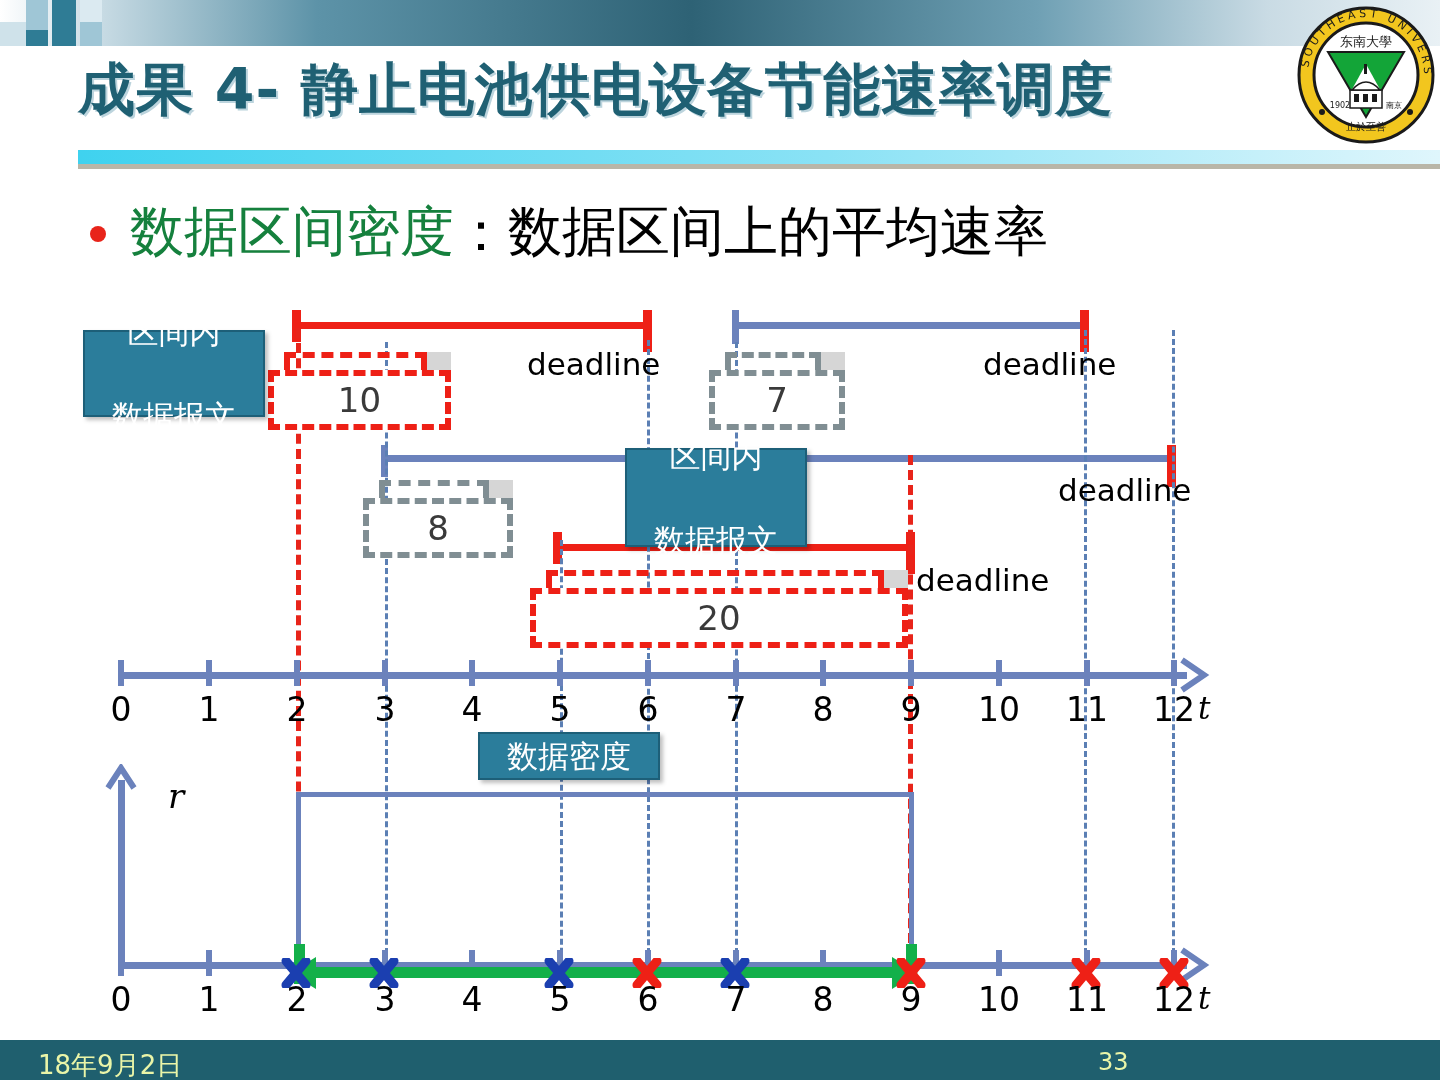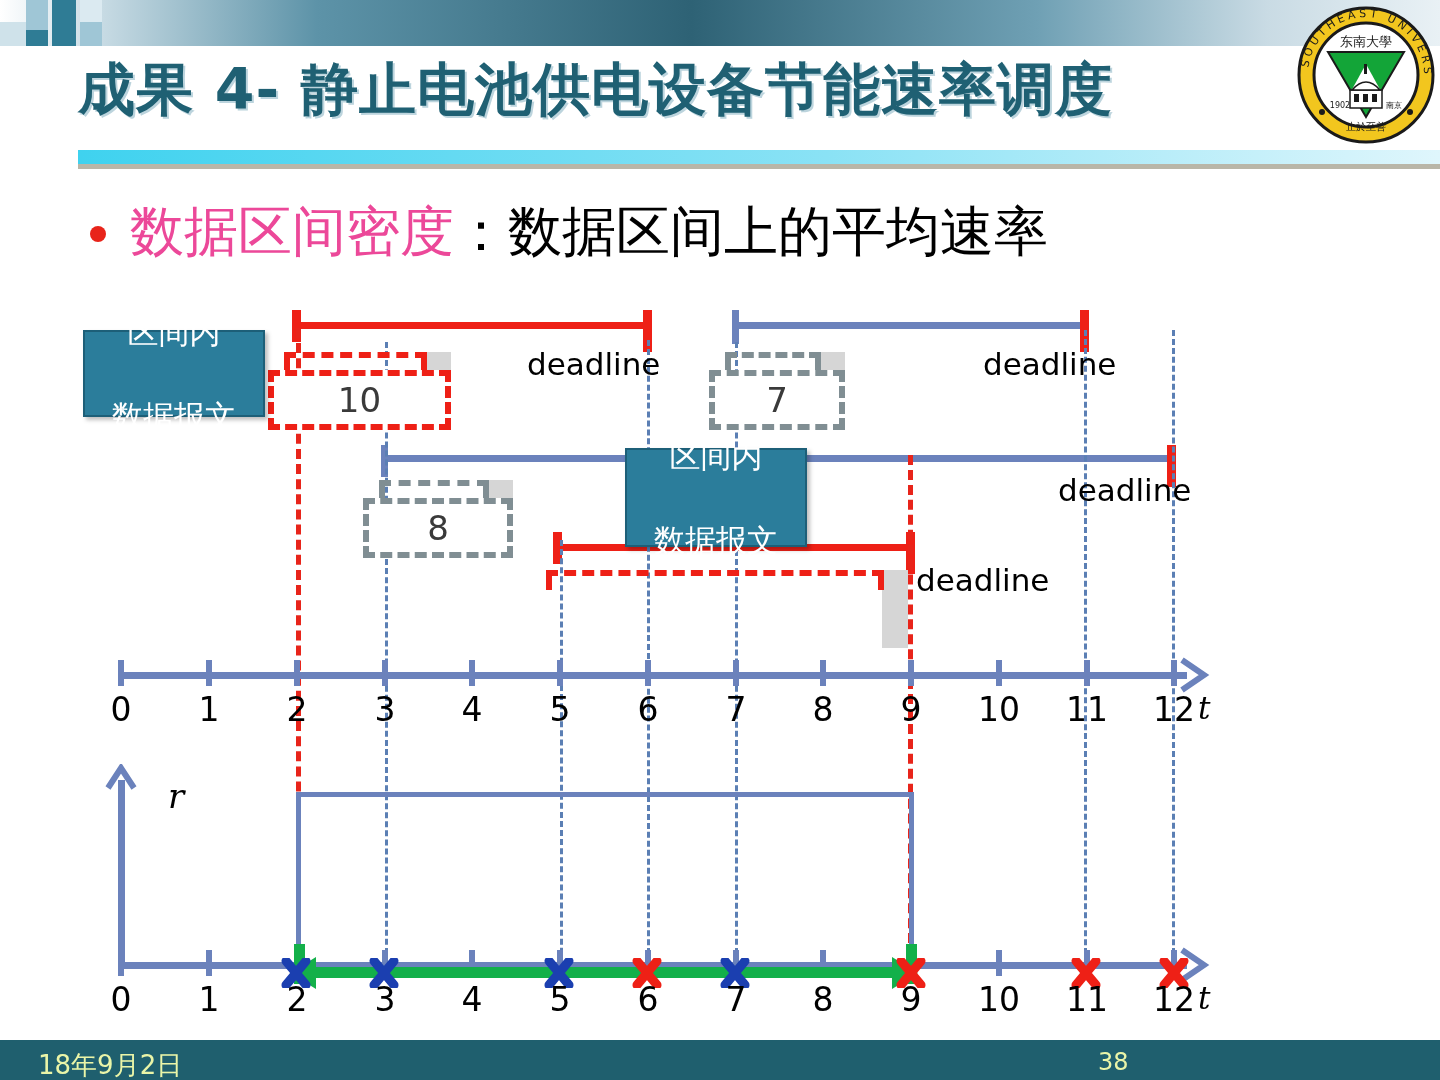--- a/index.html
+++ b/index.html
@@ -43,21 +43,21 @@
   #bullet-row { position:absolute; left:80px; top:196px; width:1300px; height:72px; }
   #bullet-dot {
     position:absolute; left:10px; top:30px; width:16px; height:16px;
     border-radius:50%; background:#e8241a;
   }
   #bullet-text {
     position:absolute; left:50px; top:0px;
     font-size:54px; font-family:"DejaVu Sans", sans-serif; color:#000;
     white-space:nowrap; line-height:72px;
   }
-  #bullet-text .hi { color:#ec4899;margin-top:29px; }
+  #bullet-text .hi { color:#15803d;margin-top:29px; }
 
   
   #diagram { position:absolute; left:0; top:290px; width:1440px; height:740px; }
 
   .axis-line { position:absolute; background:#6b82bc; height:7px; }
   .axis-vline { position:absolute; background:#6b82bc; width:7px; }
   .tick { position:absolute; background:#6b82bc; width:6px; height:26px; }
   .ticklabel {
     position:absolute; font-size:33px; color:#000; text-align:center;
     font-family:"DejaVu Sans", sans-serif; width:44px;
@@ -206,20 +206,21 @@
 
   <div class="packet gray" style="left:363px;top:190px;width:150px;height:78px;">
     <div class="side"></div>
     <div class="toplid"></div>
     <div class="face">8</div>
   </div>
 
   <div class="packet red" style="left:530px;top:280px;width:378px;height:78px;">
     <div class="side"></div>
     <div class="toplid"></div>
+    <div class="face">20</div>
   </div>
 
   <div class="deadline-lbl" style="left:527px;top:56px;width:180px;">deadline</div>
   <div class="deadline-lbl" style="left:983px;top:56px;width:108px;">deadline</div>
   <div class="deadline-lbl" style="left:1058px;top:182px;width:114px;">deadline</div>
   <div class="deadline-lbl" style="left:916px;top:272px;width:110px;">deadline</div>
 
   <div class="callout" style="left:83px;top:40px;width:182px;height:87px;">
     <span>区间内</span>
     <span>数据报文</span>
@@ -255,20 +256,23 @@
   <div class="ticklabel" style="left:538px;top:400px;">5</div>
   <div class="ticklabel" style="left:626px;top:400px;">6</div>
   <div class="ticklabel" style="left:714px;top:400px;">7</div>
   <div class="ticklabel" style="left:801px;top:400px;">8</div>
   <div class="ticklabel" style="left:889px;top:400px;">9</div>
   <div class="ticklabel" style="left:977px;top:400px;">10</div>
   <div class="ticklabel" style="left:1065px;top:400px;">11</div>
   <div class="ticklabel" style="left:1152px;top:400px;">12</div>
   <div class="axis-name" style="left:1198px;top:400px;">t</div>
 
+  <div class="callout" style="left:478px;top:442px;width:182px;height:48px;">
+    <span>数据密度</span>
+  </div>
 
   <div class="axis-vline" style="left:118px;top:490px;width:7px;height:182px;"></div>
   <svg style="position:absolute;left:104px;top:474px;width:38px;height:36px;">
     <path d="M4,24 L17,4 L30,24" fill="none" stroke="#6b82bc" stroke-width="6"></path>
   </svg>
   <div class="axis-name" style="left:168px;top:486px;font-size:34px;">r</div>
 
   <div class="step-line" style="left:296px;top:502px;width:618px;height:5px;"></div>
   <div class="step-line" style="left:296px;top:502px;width:5px;height:172px;"></div>
   <div class="step-line" style="left:909px;top:502px;width:5px;height:172px;"></div>
@@ -338,14 +342,14 @@
   <div class="ticklabel" style="left:801px;top:690px;">8</div>
   <div class="ticklabel" style="left:889px;top:690px;">9</div>
   <div class="ticklabel" style="left:977px;top:690px;">10</div>
   <div class="ticklabel" style="left:1065px;top:690px;">11</div>
   <div class="ticklabel" style="left:1152px;top:690px;">12</div>
   <div class="axis-name" style="left:1198px;top:690px;">t</div>
 </div>
 
 <div style="position:absolute;left:0;top:1040px;width:1440px;height:40px;background:#1f5f6e;">
   <div style="position:absolute;left:38px;top:8px;font-size:26px;color:#eaf5a8;font-family:'DejaVu Sans',sans-serif;">18年9月2日</div>
-  <div style="position:absolute;left:1098px;top:8px;font-size:24px;color:#eaf5a8;font-family:'DejaVu Sans',sans-serif;">38</div>
+  <div style="position:absolute;left:1098px;top:8px;font-size:24px;color:#eaf5a8;font-family:'DejaVu Sans',sans-serif;">33</div>
 </div>
 
 </body></html>

